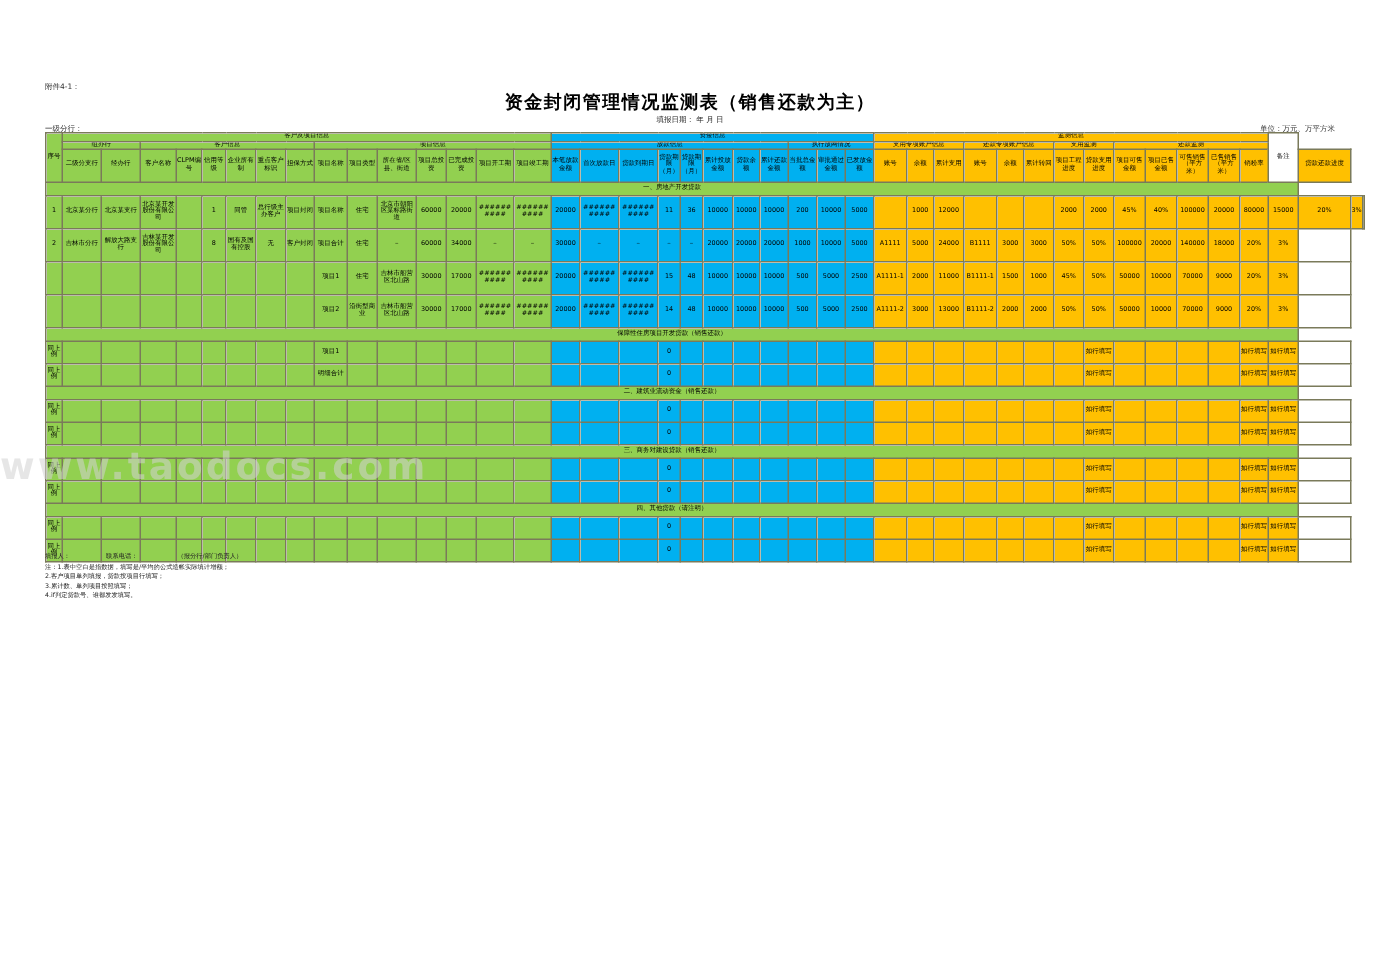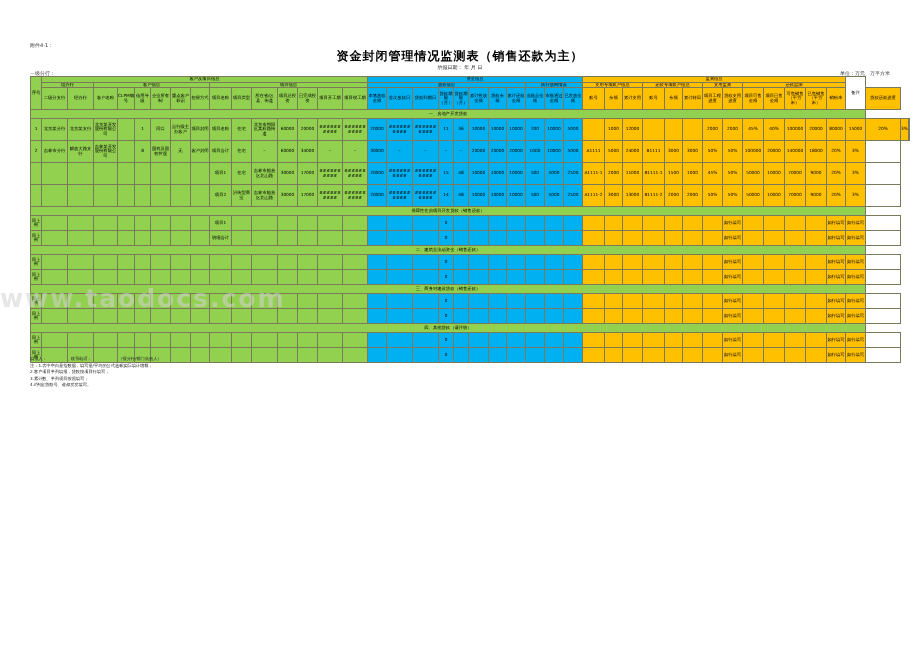--- a/index.html
+++ b/index.html
@@ -1,17 +1,17 @@
 <!DOCTYPE html>
 <html><head>
 <meta charset="utf-8">
 <style>
   html,body{margin:0;padding:0;background:#fff;}
   body{width:920px;height:651px;font-family:"DejaVu Sans","Liberation Sans",sans-serif;color:#000;overflow:hidden;position:relative;}
-  .sheet{position:absolute;left:0;top:4px;width:920px;height:624px;}
+  .sheet{position:absolute;left:0;top:16px;width:920px;height:624px;}
   .attach{position:absolute;left:30px;top:38px;font-size:5px;color:#333;}
   .branch{position:absolute;left:30px;top:66px;font-size:5px;color:#333;}
   .unit{position:absolute;right:30px;top:66px;font-size:5px;color:#333;}
   .title{position:absolute;left:0;top:44px;width:920px;text-align:center;font-size:12px;font-weight:bold;letter-spacing:1px;}
   .subtitle{position:absolute;left:0;top:60px;width:920px;text-align:center;font-size:5px;color:#222;}
   table.grid{position:absolute;left:30px;top:72px;border-collapse:collapse;table-layout:fixed;}
   table.grid td,table.grid th{border:1px solid #7a7a5a;font-size:4.3px;line-height:1.05;text-align:center;vertical-align:middle;padding:0;word-break:break-all;overflow:hidden;font-weight:normal;}
   .g{background:#92d050;}
   .b{background:#00b0f0;}
   .o{background:#ffc000;}

